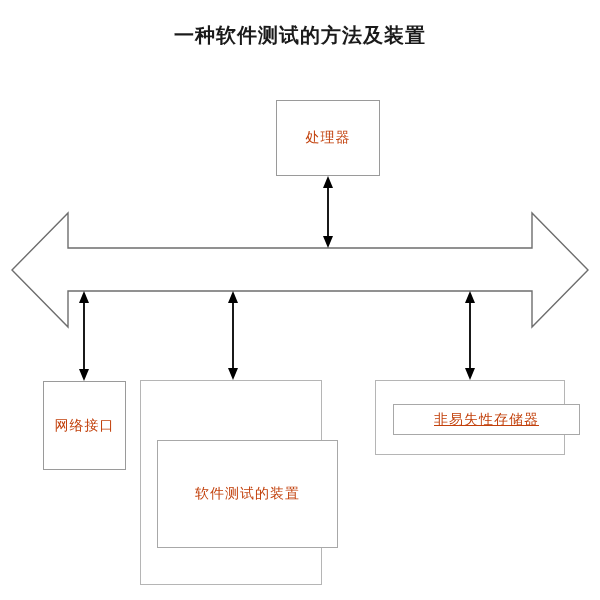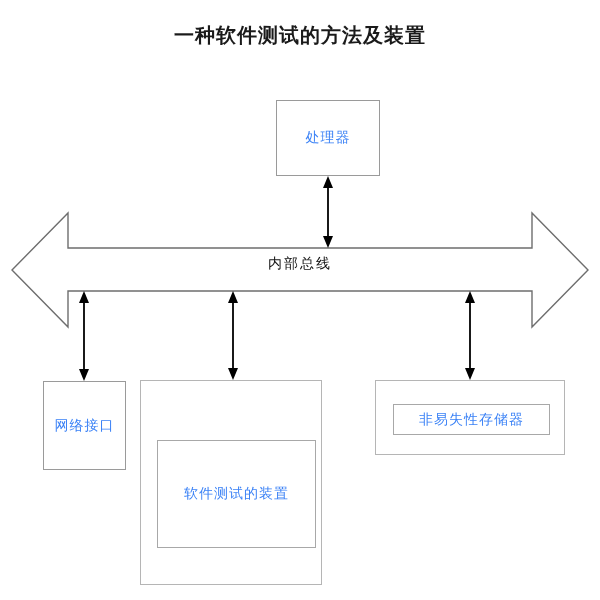--- a/index.html
+++ b/index.html
@@ -30,21 +30,21 @@
     letter-spacing: 1px;
   }
   .box {
     position: absolute;
     box-sizing: border-box;
     background: #ffffff;
     border: 1px solid #9a9a9a;
     display: flex;
     align-items: center;
     justify-content: center;
-    color: #3b82f6;
+    color: #c2410c;
     font-size: 14px;
     letter-spacing: 1px;
   }
   .box.plain {
     border: 1px solid #a8a8a8;
   }
   .container-box {
     position: absolute;
     box-sizing: border-box;
     background: #ffffff;
@@ -103,32 +103,31 @@
       <polygon points="233,380 228,368 238,368" fill="#000000"></polygon>
     </g>
 
     <g>
       <line x1="470" y1="296" x2="470" y2="375" stroke="#000000" stroke-width="1.8"></line>
       <polygon points="470,291 465,303 475,303" fill="#000000"></polygon>
       <polygon points="470,380 465,368 475,368" fill="#000000"></polygon>
     </g>
   </svg>
 
-  <div class="bus-label">内部总线</div>
 
   <div class="box" style="left:43px; top:381px; width:83px; height:89px;">
     <span>网络接口</span>
   </div>
 
   <div class="container-box" style="left:140px; top:380px; width:182px; height:205px;"></div>
 
 
-  <div class="box plain" style="left:157px; top:440px; width:159px; height:108px;">
+  <div class="box plain" style="left:157px; top:440px; width:181px; height:108px;">
     <span>软件测试的装置</span>
   </div>
 
   <div class="container-box" style="left:375px; top:380px; width:190px; height:75px;"></div>
 
-  <div class="box plain" style="left:393px; top:404px; width:157px; height:31px;">
+  <div class="box plain" style="left:393px; top:404px; width:187px; height:31px;text-decoration:underline;">
     <span>非易失性存储器</span>
   </div>
 
 </div>
 
 </body></html>

